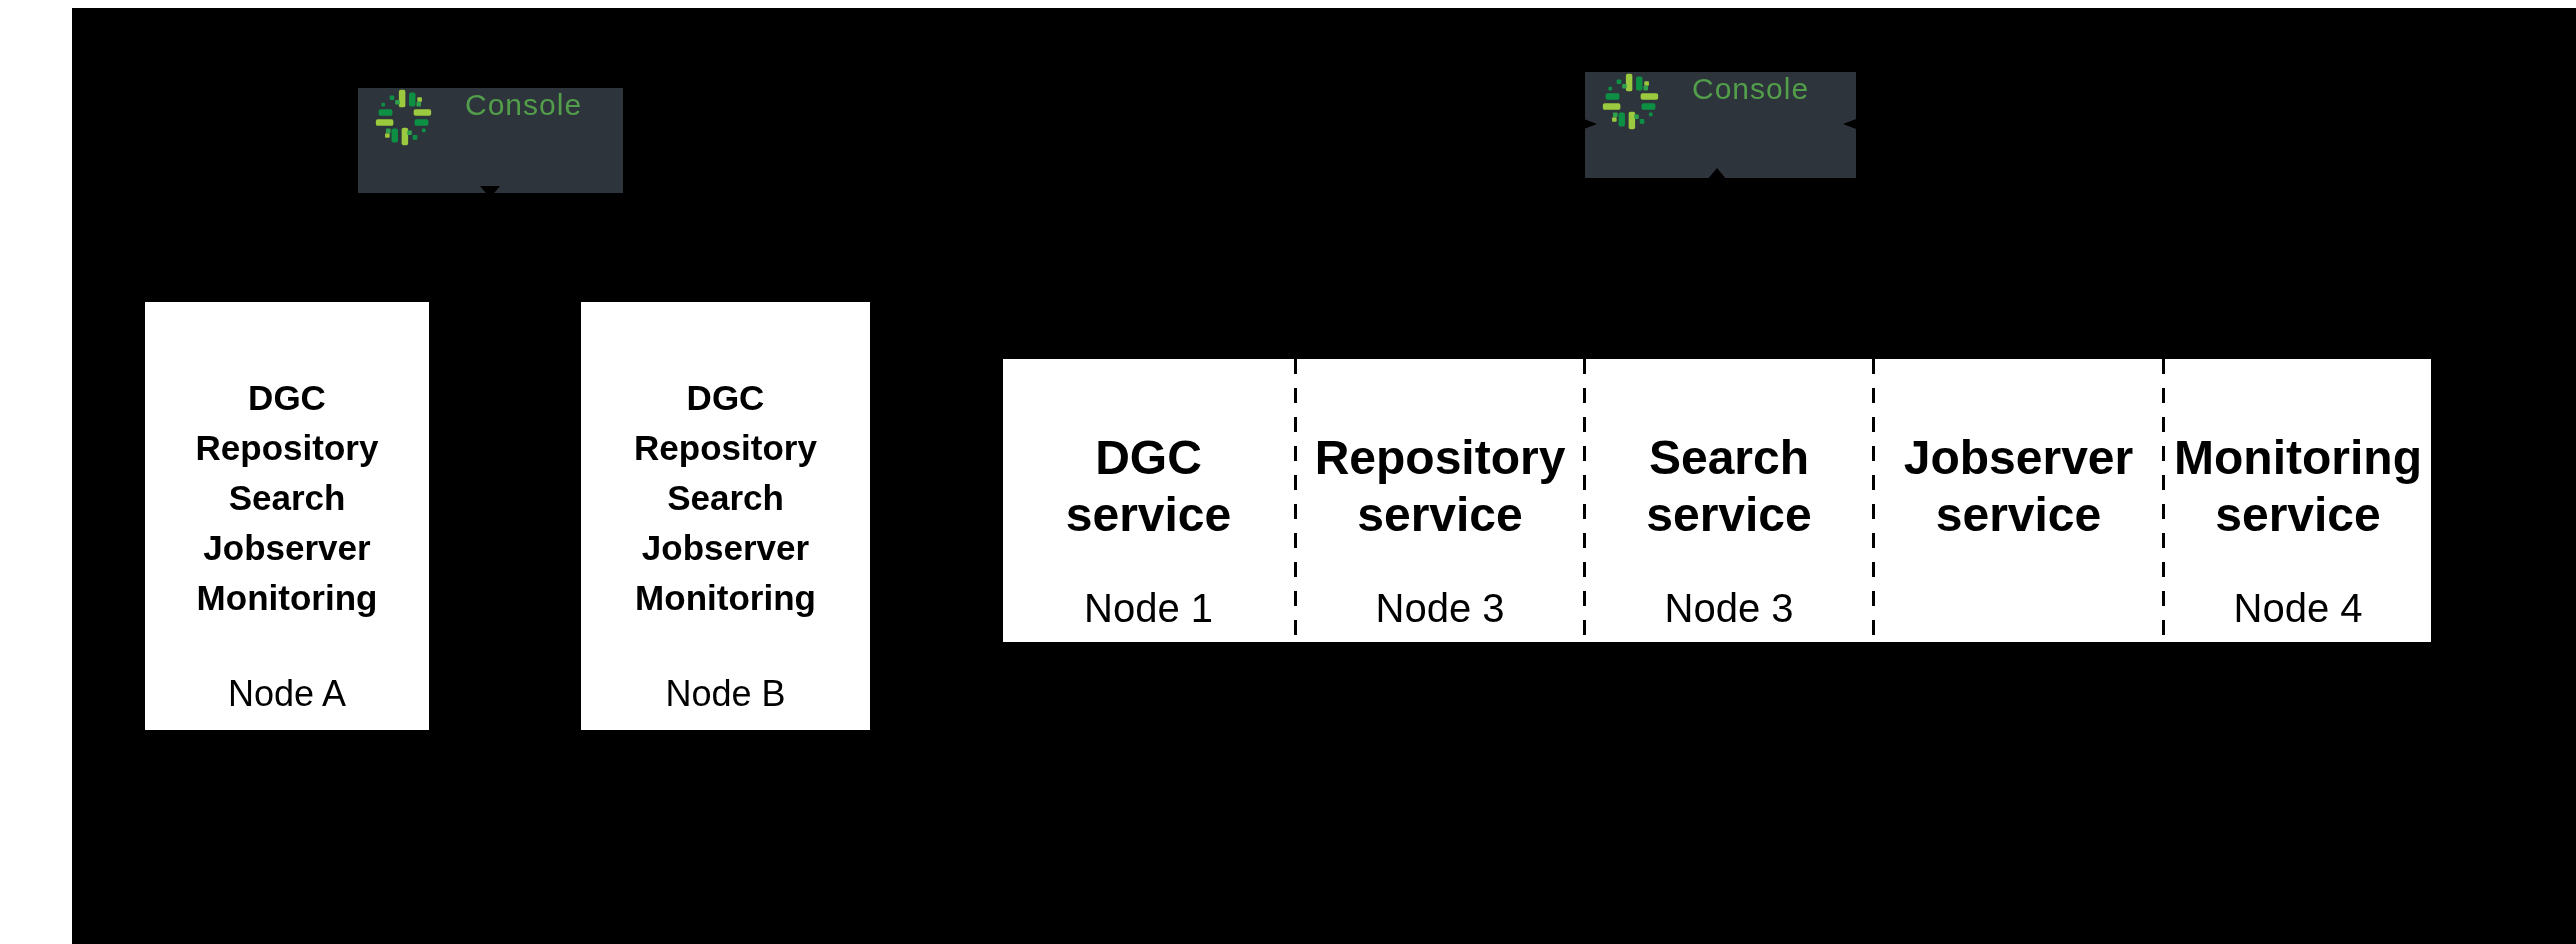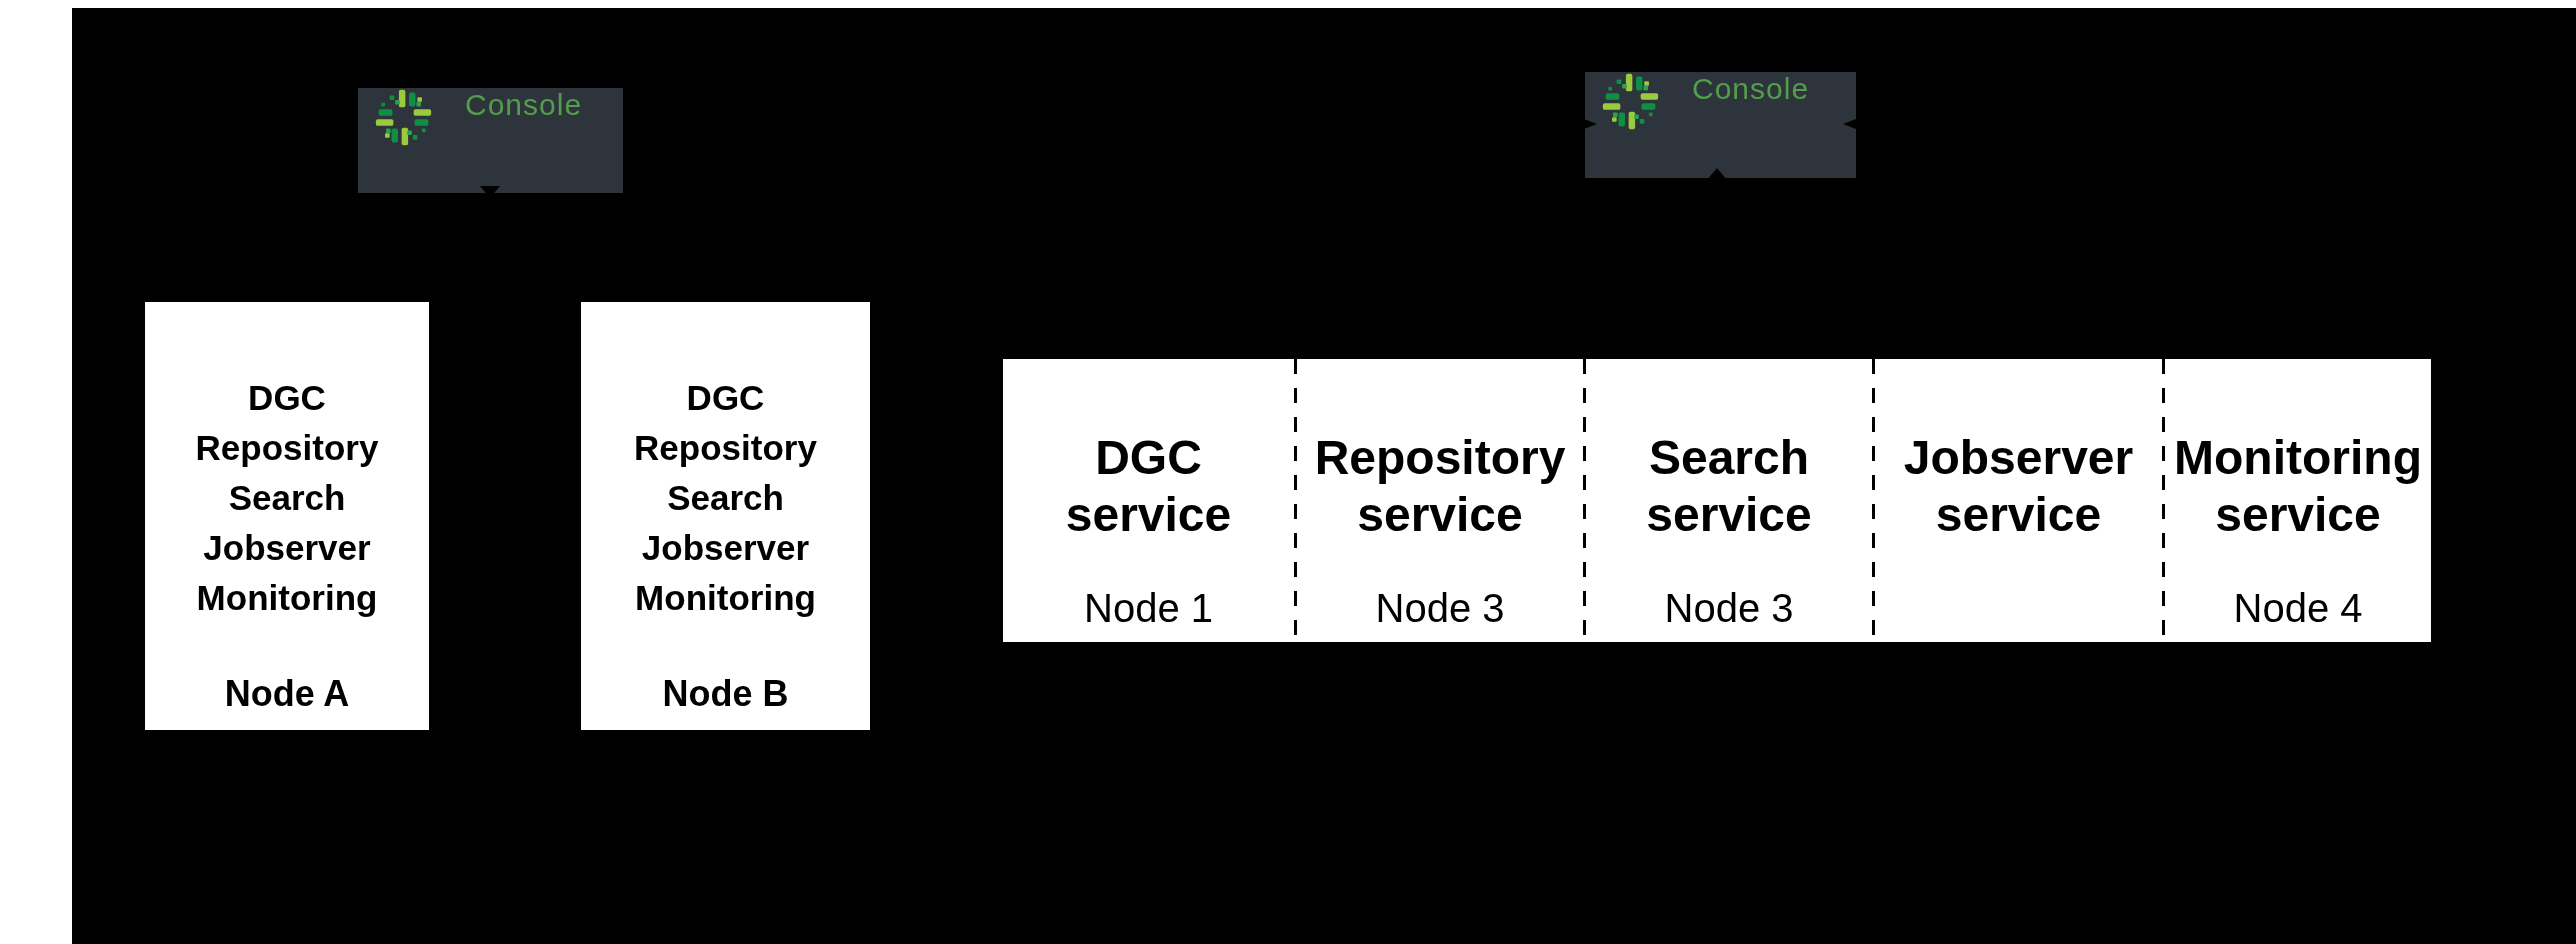--- a/index.html
+++ b/index.html
@@ -27,21 +27,21 @@
   }
   
   .node-box {
     position:absolute; top:302px; height:428px; background:#ffffff;
     color:#000; display:flex; flex-direction:column; align-items:center;
     box-sizing:border-box; padding-top:71px;
   }
   #node-a { left:145px; width:284px; }
   #node-b { left:581px; width:289px; }
   .service-line { font-weight:bold; font-size:35px; line-height:50px; text-align:center; }
-  .node-box .node-label { margin-top:auto; margin-bottom:15.3px; font-size:36px; font-weight:bold; }
+  .node-box .node-label { margin-top:auto; margin-bottom:15.3px; font-size:36px; font-weight:normal; }
   
   .services-row {
     position:absolute; left:1003px; top:359px; width:1428px; height:283px;
     background:#ffffff; color:#000;
   }
   .service-cell {
     position:absolute; top:0; bottom:0;
     display:flex; flex-direction:column; align-items:center; justify-content:center;
   }
   #cell-0 { left:0px;    width:291px; }

